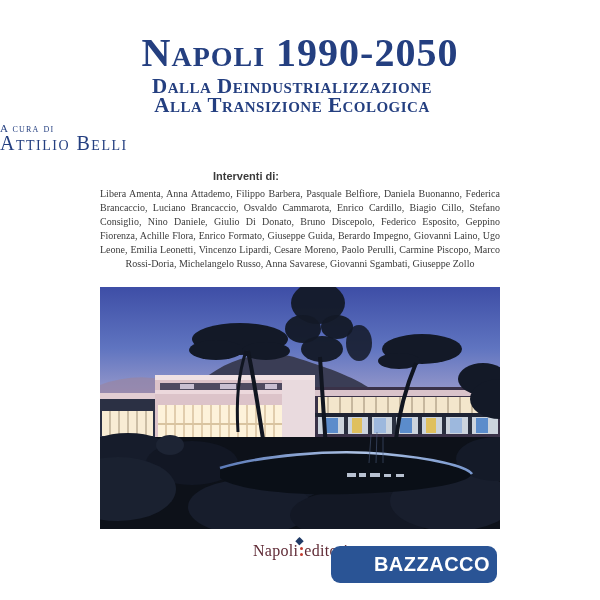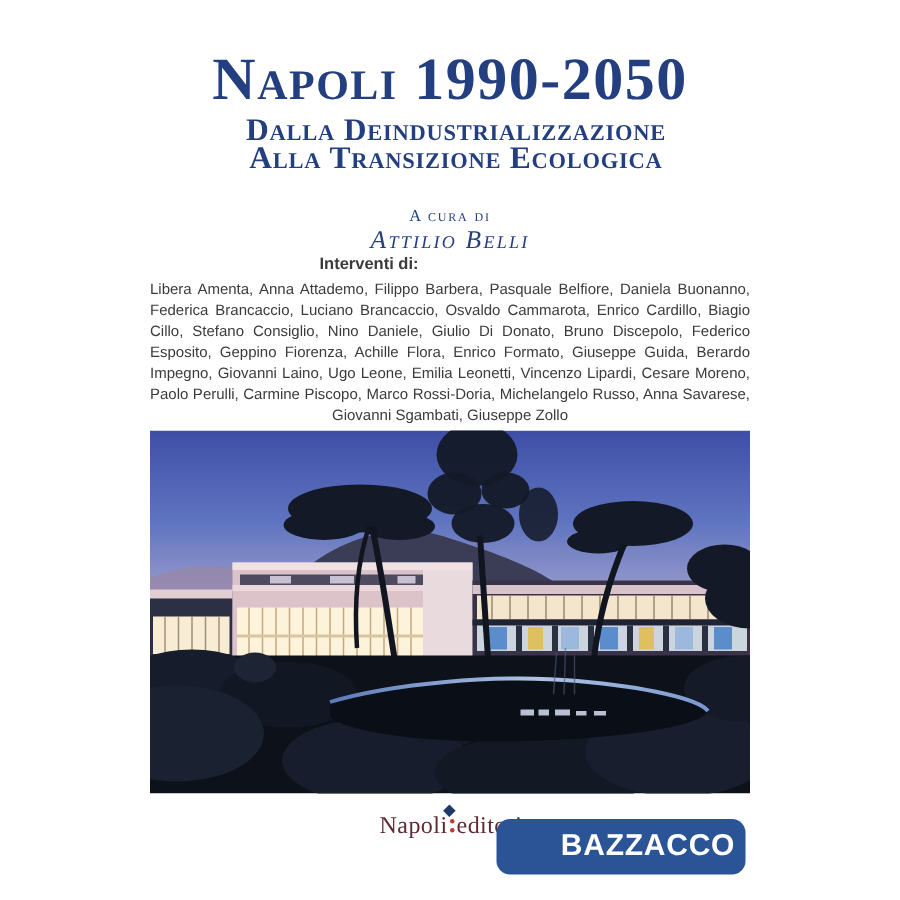--- a/index.html
+++ b/index.html
@@ -16,38 +16,38 @@
   .cover{
     position:relative;width:600px;height:600px;background:var(--page-bg);
     font-family:"Liberation Serif",serif;overflow:hidden;
   }
   .title{
     position:absolute;top:30px;left:0;width:600px;text-align:center;
     font-variant:small-caps;font-size:40px;font-weight:600;letter-spacing:1px;
     color:var(--title-color);line-height:46px;
   }
   .subtitle{
-    position:absolute;top:77px;left:16px;width:576px;text-align:center;
+    position:absolute;top:77px;left:4px;width:576px;text-align:center;
     font-variant:small-caps;font-size:21px;font-weight:600;letter-spacing:.5px;
     color:var(--title-color);line-height:19px;
   }
   .editor{
-    position:absolute;top:122px;left:0;width:600px;text-align:center;
-    color:var(--title-color);font-variant:small-caps;margin-top:16px;
+    position:absolute;top:122px;left:0;width:600px;
+    color:var(--title-color);font-variant:small-caps;
   }
   .editor .prefix{font-size:11px;letter-spacing:1.2px;line-height:12px;}
-  .editor .name{font-size:17px;letter-spacing:1.5px;line-height:15px;margin-top:2px;font-style:italic;}
+  .editor .name{font-size:20px;letter-spacing:1.5px;line-height:15px;margin-top:2px;}
   .interventi{
     position:absolute;top:170px;left:0;width:492px;text-align:center;
     font-family:"Liberation Sans",sans-serif;font-size:11px;font-weight:700;
     color:var(--text-color);
   }
   .contributors{
     position:absolute;top:187px;left:100px;width:400px;
-    font-family:Liberation Sans, sans-serif;font-size:10px;line-height:14px;
+    font-family:Liberation Serif, serif;font-size:10px;line-height:14px;
     color:var(--text-color);text-align:justify;text-align-last:center;
   }
   .photo{
     position:absolute;left:100px;top:287px;width:400px;height:242px;display:block;
   }
   .publisher-logo{
     position:absolute;left:253px;top:542px;height:22px;z-index:1;
     font-family:"Liberation Serif",serif;font-size:16px;color:var(--logo-color);
     white-space:nowrap;letter-spacing:.3px;
   }

